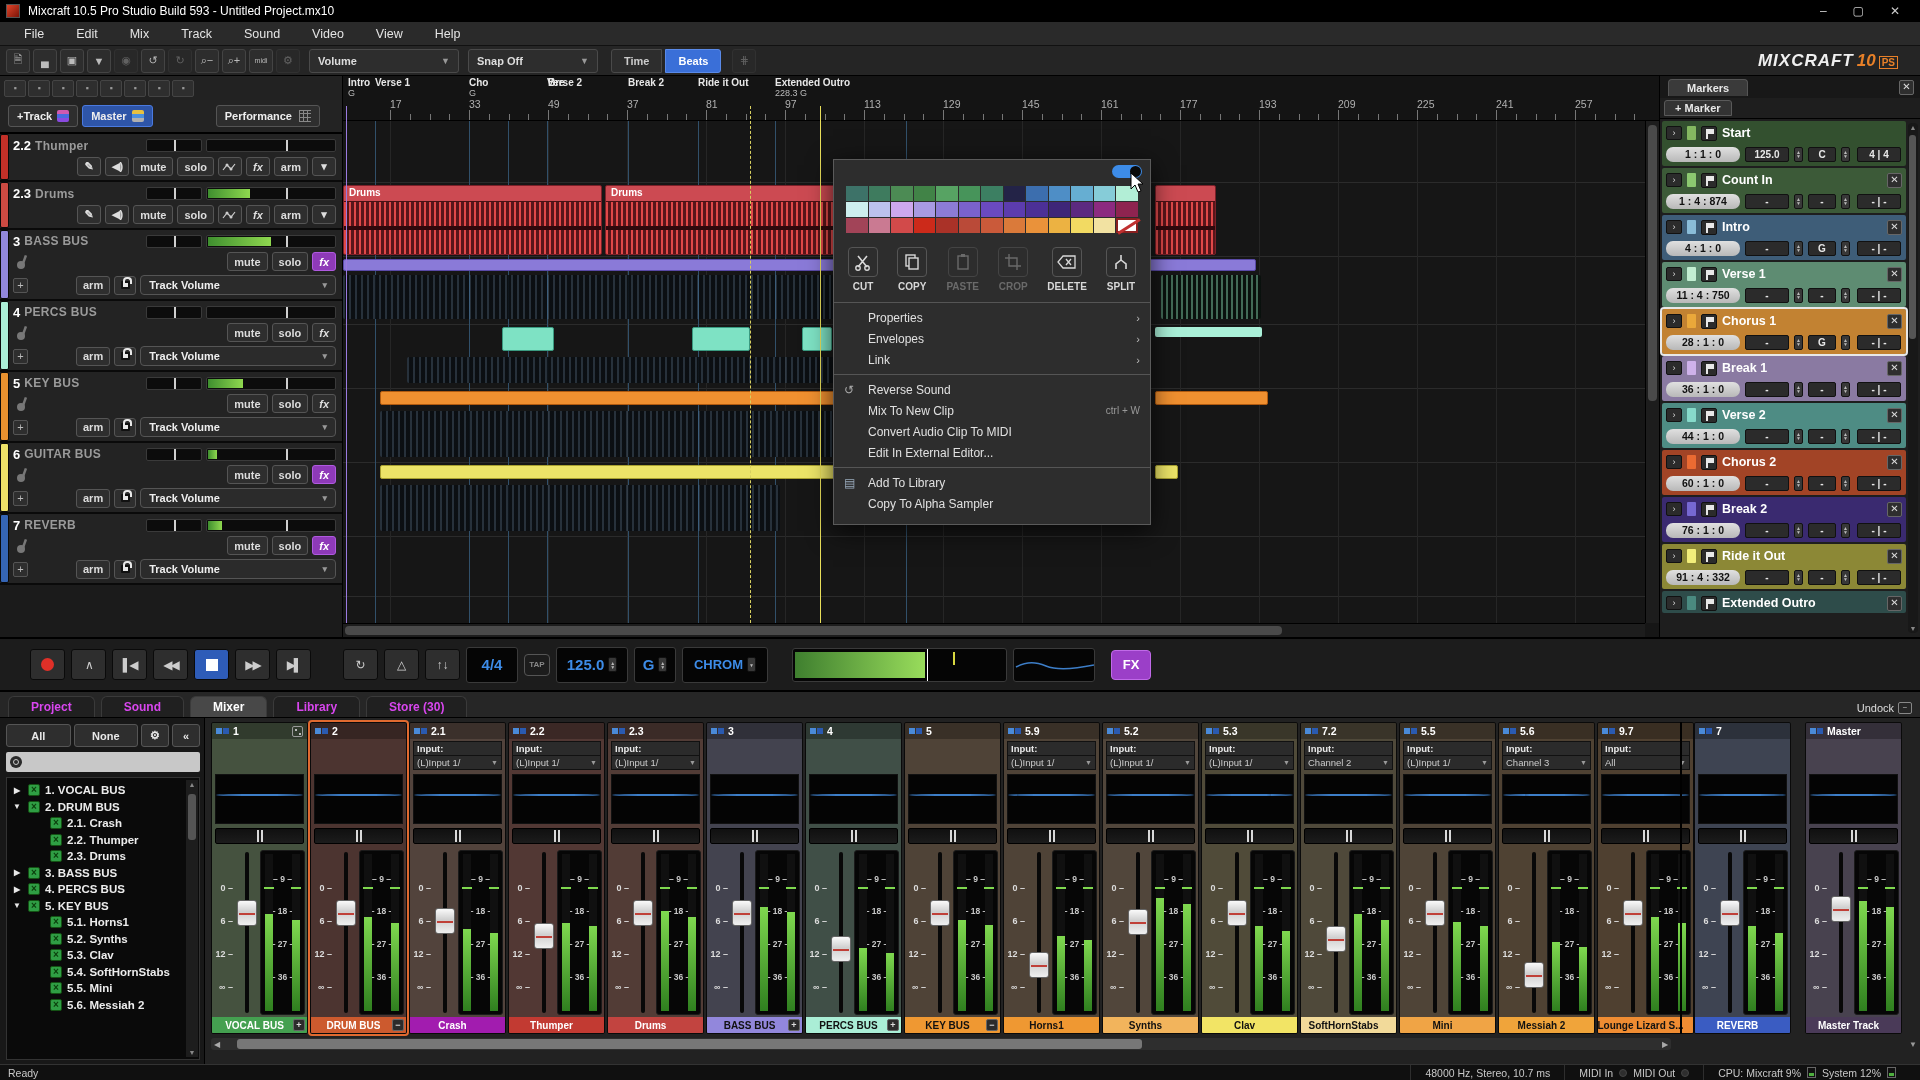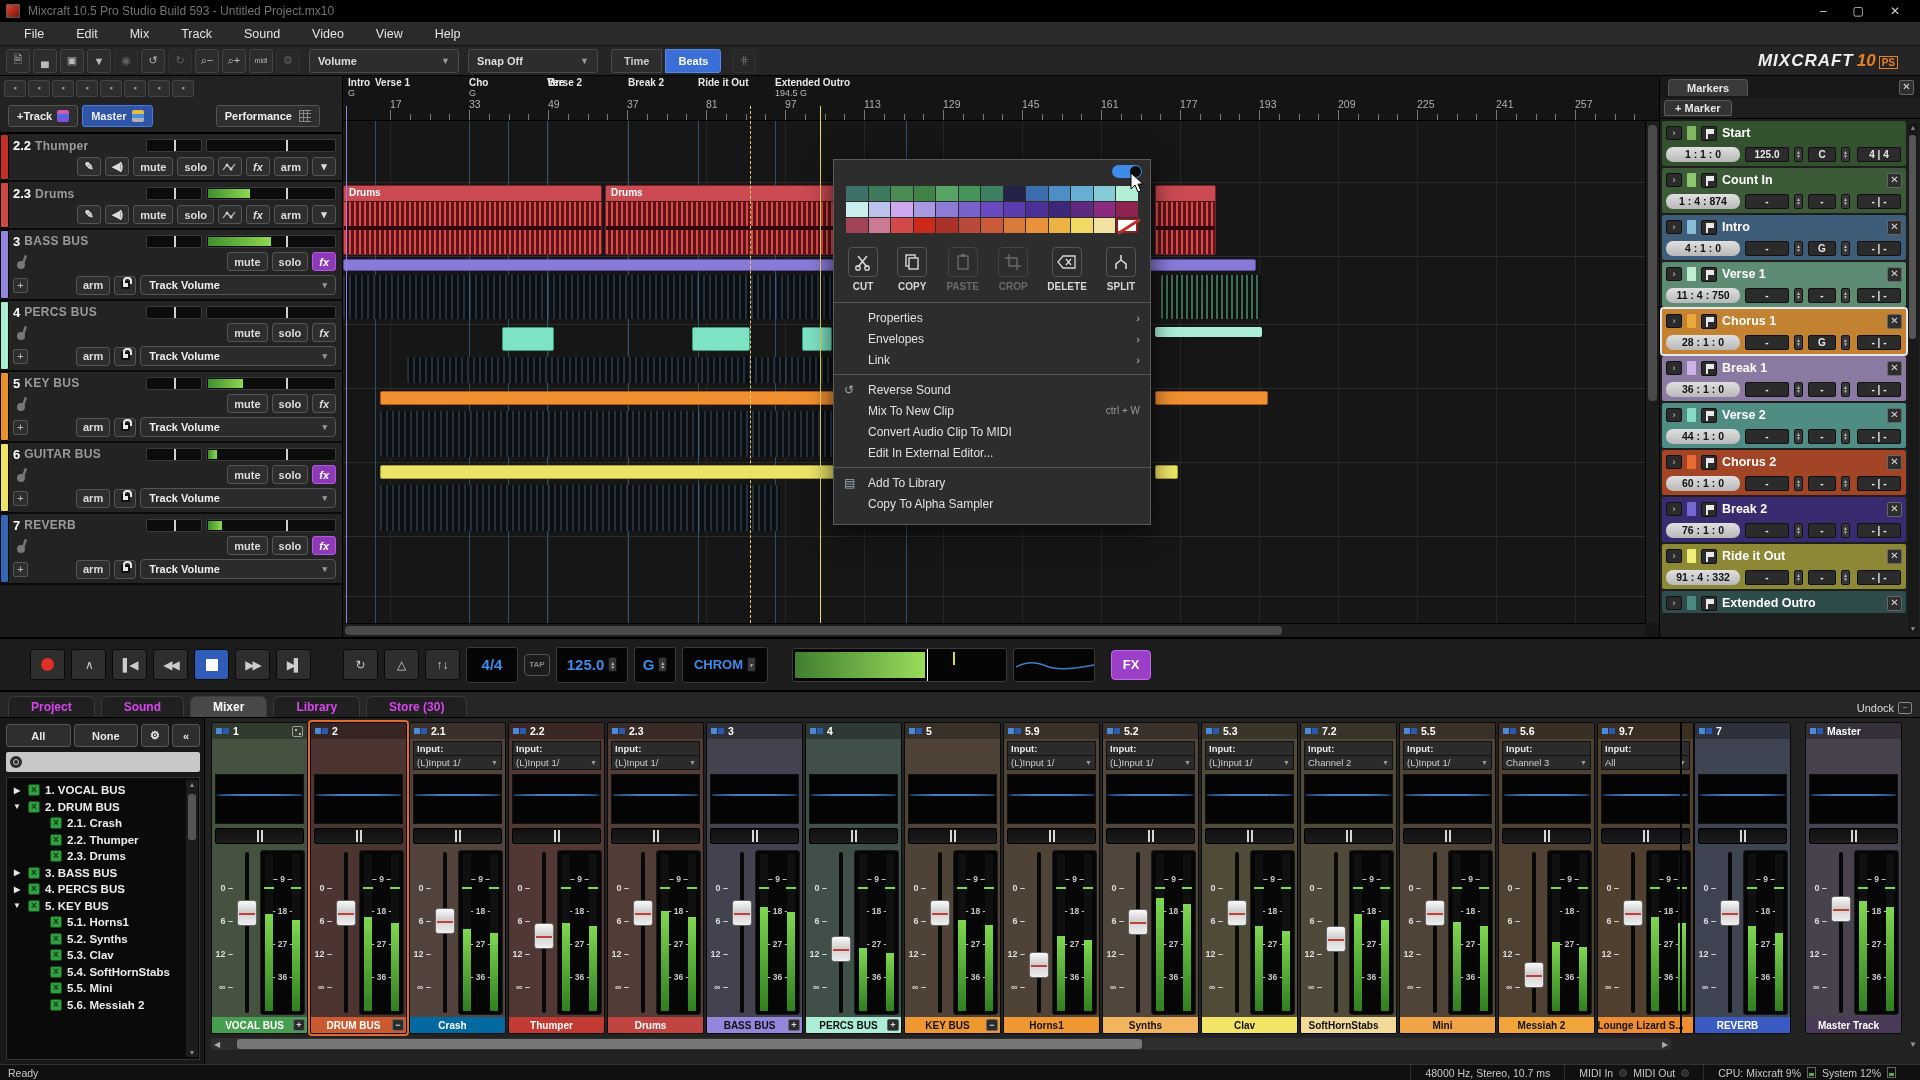--- a/index.html
+++ b/index.html
@@ -2,21 +2,21 @@
 <html><head>
 <meta charset="utf-8">
 <style>
   *{margin:0;padding:0;box-sizing:border-box;font-family:"Liberation Sans",sans-serif;}
   html,body{width:1920px;height:1080px;overflow:hidden;background:#1a1a1a;color:#ddd;font-size:11px;}
   .app{position:relative;width:1920px;height:1080px;background:#1e1e1e;}
 
   
   #titlebar{position:absolute;left:0;top:0;width:1920px;height:22px;background:#000;display:flex;align-items:center;padding:0 6px;gap:8px;}
   .app-icon{width:14px;height:14px;background:linear-gradient(135deg,#e0452a,#7a1408);border:1px solid #555;}
-  #titlebar .ttl{color:#737373;font-size:12px;}
+  #titlebar .ttl{color:#ffffff;font-size:12px;}
   .wctrls{margin-left:auto;display:flex;gap:26px;padding-right:14px;color:#ccc;font-size:12px;}
   .wctrls span{cursor:default;}
   #menubar{position:absolute;left:0;top:22px;width:1920px;height:24px;background:#2a2a2a;display:flex;align-items:center;padding-left:10px;gap:4px;border-bottom:1px solid #111;}
   .menu-item{padding:3px 14px;color:#e4e4e4;font-size:12.5px;}
   #toolbar{position:absolute;left:0;top:46px;width:1920px;height:30px;background:#252525;border-bottom:1px solid #000;display:flex;align-items:center;padding:0 6px;gap:3px;}
   .tb-btn{width:24px;height:24px;background:#2d2d2d;border:1px solid #444;border-radius:3px;display:flex;align-items:center;justify-content:center;color:#bbb;}
   .tb-btn.dim{opacity:.4;}
   .tb-sel{height:24px;background:#2d2d2d;border:1px solid #4a4a4a;border-radius:3px;display:flex;align-items:center;justify-content:space-between;color:#ddd;font-weight:bold;padding:0 8px;margin-left:6px;}
   .tb-sel .car{color:#999;margin-left:14px;font-size:9px;}
   .tb-tog{height:24px;padding:0 12px;border:1px solid #4a4a4a;border-radius:3px;display:flex;align-items:center;color:#ccc;font-weight:bold;background:#2d2d2d;}
@@ -692,21 +692,21 @@
           <span class="rtick" style="left: 1251.75px; height: 6px;"></span>
           <span class="rtick" style="left: 1271.5px; height: 6px;"></span>
           <span class="rtick" style="left: 1291.25px; height: 6px;"></span>
           <span class="rflag" style="left: 5px;">Intro<span class="sub">G</span></span>
           <span class="rflag" style="left: 32px;">Verse 1</span>
           <span class="rflag" style="left: 126px;">Cho<span class="sub">G</span></span>
           <span class="rflag" style="left: 165px; margin-left: 40px;">Bre</span>
           <span class="rflag" style="left: 204px;">Verse 2</span>
           <span class="rflag" style="left: 285px;">Break 2</span>
           <span class="rflag" style="left: 355px;">Ride it Out</span>
-          <span class="rflag" style="left: 432px;">Extended Outro<span class="sub">194.5 G</span></span>
+          <span class="rflag" style="left: 432px;">Extended Outro<span class="sub">228.3 G</span></span>
         </div>
       <div id="tbody">
           <div class="trow-bg" style="top: 0px; height: 62px;"></div>
           <div class="trow-bg" style="top: 62px; height: 74px;"></div>
           <div class="trow-bg" style="top: 136px; height: 68px;"></div>
           <div class="trow-bg" style="top: 204px; height: 64px;"></div>
           <div class="trow-bg" style="top: 268px; height: 74px;"></div>
           <div class="trow-bg" style="top: 342px; height: 74px;"></div>
           <div class="trow-bg" style="top: 416px; height: 60px;"></div>
           <div class="grid-v" style="left: 47px;"></div>
@@ -1262,21 +1262,21 @@
                 <div class="fm-bar">
                   <div class="fill" style="height: 52%;"></div>
                   <div class="pk"></div>
                 </div>
                 <div class="fm-bar">
                   <div class="fill" style="height: 50%;"></div>
                   <div class="pk"></div>
                 </div>
               </div>
             </div>
-            <div class="st-label" style="background: #0369a1; color: rgb(255, 255, 255); text-align: right;">Crash</div>
+            <div class="st-label" style="background: #a21caf; color: rgb(255, 255, 255); text-align: right;">Crash</div>
           </div>
           <div class="strip" style="background: rgb(82, 56, 52);">
             <div class="st-head">
               <span class="ric">
                 <i></i>
                 <i></i>
               </span>
               <span class="num">2.2</span>
             </div>
             <div class="st-input">

